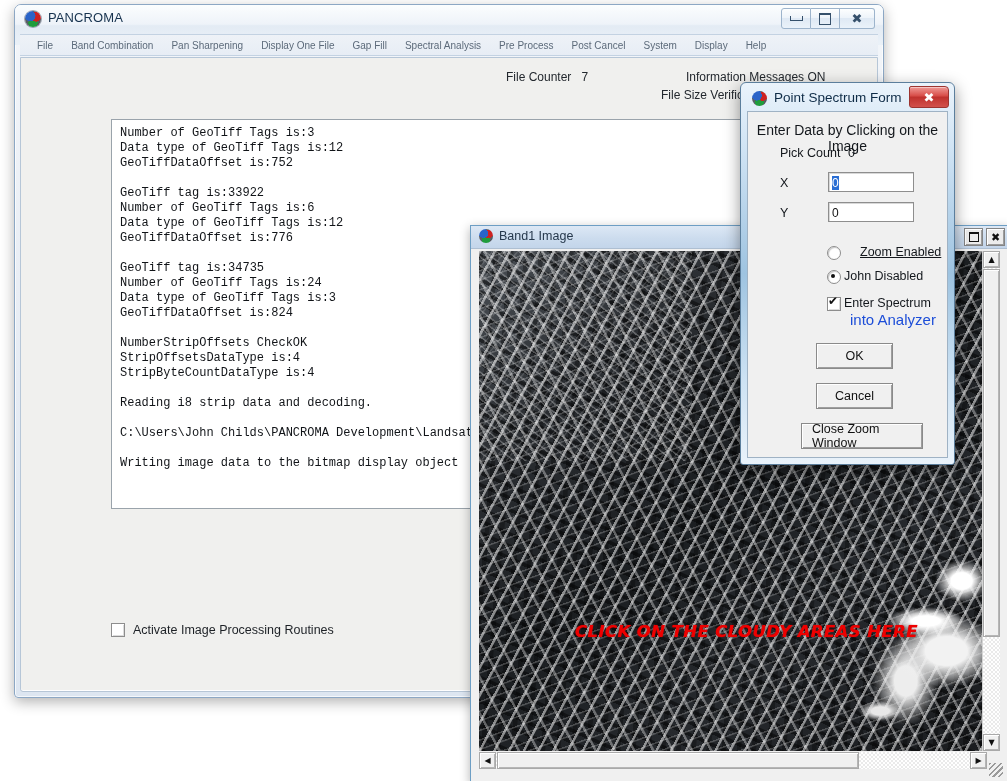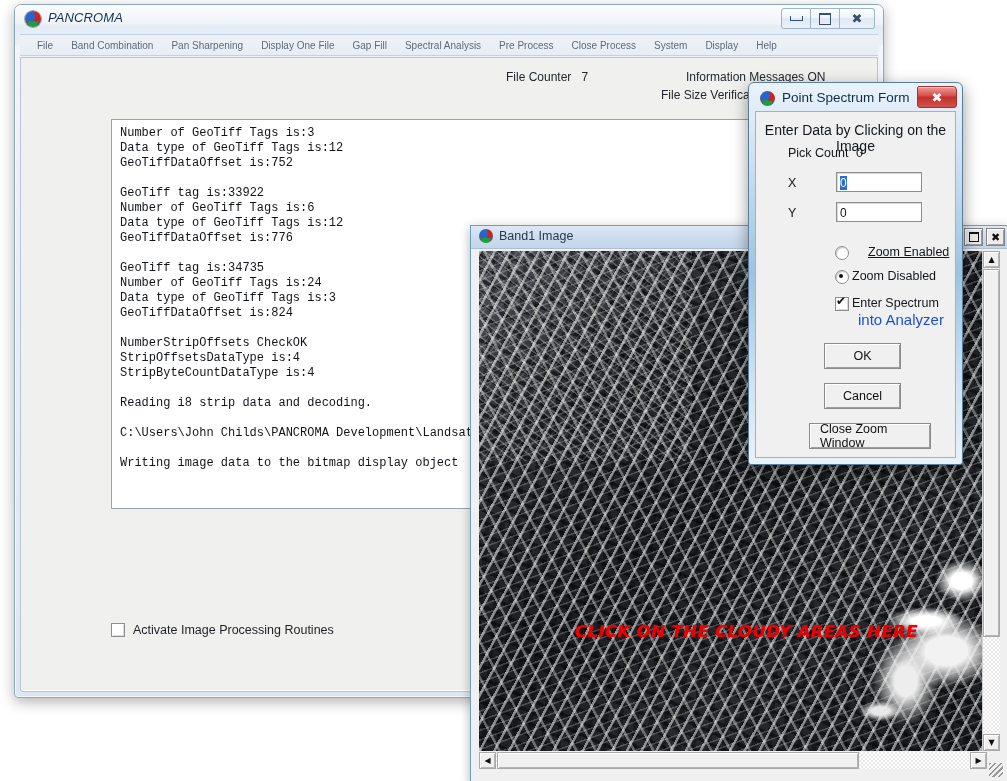--- a/index.html
+++ b/index.html
@@ -17,21 +17,20 @@
     position: absolute; left: 14px; top: 4px; width: 868px; height: 692px;
     background: linear-gradient(to bottom,#f3f6fa 0%, #e9eef5 40%, #dde6f1 100%);
     border: 1px solid #8ca7c4;
     border-radius: 7px 7px 4px 4px;
     box-shadow: 0 4px 14px rgba(0,0,0,0.30), 0 0 0 1px rgba(255,255,255,0.7) inset;
   }
   #main-titlebar {
     position: relative; height: 40px;
     border-radius: 6px 6px 0 0;
     background: linear-gradient(to bottom,#fbfdfe 0%,#eef3f9 48%,#e3ebf4 52%,#eaf1f8 100%);
-    font-style: italic;
   }
   #main-title-icon {
     position: absolute; left: 10px; top: 6px; width: 16px; height: 16px;
     border-radius: 50%;
     background:
       radial-gradient(circle at 32% 30%, #2a64c8 0 34%, rgba(0,0,0,0) 35%),
       radial-gradient(circle at 70% 35%, #cc2222 0 32%, rgba(0,0,0,0) 33%),
       radial-gradient(circle at 50% 75%, #1f9c3c 0 32%, rgba(0,0,0,0) 33%),
       radial-gradient(circle at 45% 45%, #5a5f66 0 60%, #2b2f35 100%);
     box-shadow: 0 0 0 1px rgba(90,100,120,.55);
@@ -205,21 +204,21 @@
     background-image: repeating-linear-gradient(135deg, #9a9a9a 0 1.5px, rgba(0,0,0,0) 1.5px 4px);
   }
 
   
   #psf-window {
     position:absolute; left:740px; top:82px; width:215px; height:383px;
     border-radius:6px 6px 3px 3px;
     background: linear-gradient(to bottom,#eaf3fb 0%, #cfe3f4 18%, #9ec3e0 50%, #cde2f3 78%, #e9f2fa 100%);
     border:1px solid #5b7e9c;
     box-shadow: 0 5px 16px rgba(0,0,0,.42);
-    padding:3px; box-sizing:border-box;margin-left:8px;
+    padding:3px; box-sizing:border-box;
   }
   #psf-titlebar { position:relative; height:26px; }
   #psf-icon {
     position:absolute; left:8px; top:5px; width:15px; height:15px; border-radius:50%;
     background:
       radial-gradient(circle at 32% 30%, #2a64c8 0 34%, rgba(0,0,0,0) 35%),
       radial-gradient(circle at 70% 35%, #cc2222 0 32%, rgba(0,0,0,0) 33%),
       radial-gradient(circle at 50% 75%, #1f9c3c 0 32%, rgba(0,0,0,0) 33%),
       radial-gradient(circle at 45% 45%, #5a5f66 0 60%, #2b2f35 100%);
   }
@@ -294,21 +293,21 @@
     </div>
 
     <div id="menubar">
       <div class="menu-item">File</div>
       <div class="menu-item">Band Combination</div>
       <div class="menu-item">Pan Sharpening</div>
       <div class="menu-item">Display One File</div>
       <div class="menu-item">Gap Fill</div>
       <div class="menu-item">Spectral Analysis</div>
       <div class="menu-item">Pre Process</div>
-      <div class="menu-item">Close Process</div>
+      <div class="menu-item">Post Cancel</div>
       <div class="menu-item">System</div>
       <div class="menu-item">Display</div>
       <div class="menu-item">Help</div>
     </div>
 
     <div id="main-client">
 
       <div class="status-line" id="status-filecounter">
         <span>File Counter</span>
         &nbsp;&nbsp;<span>7</span>
@@ -396,21 +395,21 @@
 
       <div class="psf-fieldlabel" style="left:32px;top:94px;">Y</div>
       <div class="psf-input" style="left:80px;top:90px;">
         <span>0</span>
       </div>
 
       <div class="radio" style="left:79px;top:134px;"></div>
       <div class="radio-label" style="left:112px;top:133px;text-decoration:underline;">Zoom Enabled</div>
 
       <div class="radio on" style="left:79px;top:158px;"></div>
-      <div class="radio-label" style="left:96px;top:157px;">Zoom Disabled</div>
+      <div class="radio-label" style="left:96px;top:157px;">John Disabled</div>
 
       <span class="win-checkbox checked" id="psf-chk"></span>
       <div id="psf-chk-l1">Enter Spectrum</div>
       <div id="psf-chk-l2">into Analyzer</div>
 
       <div class="psf-btn" style="left:68px;top:231px;width:75px;height:24px;">OK</div>
       <div class="psf-btn" style="left:68px;top:271px;width:75px;height:24px;">Cancel</div>
       <div class="psf-btn" style="left:53px;top:311px;width:110px;height:24px;padding-left:10px;">Close Zoom Window</div>
 
     </div>

